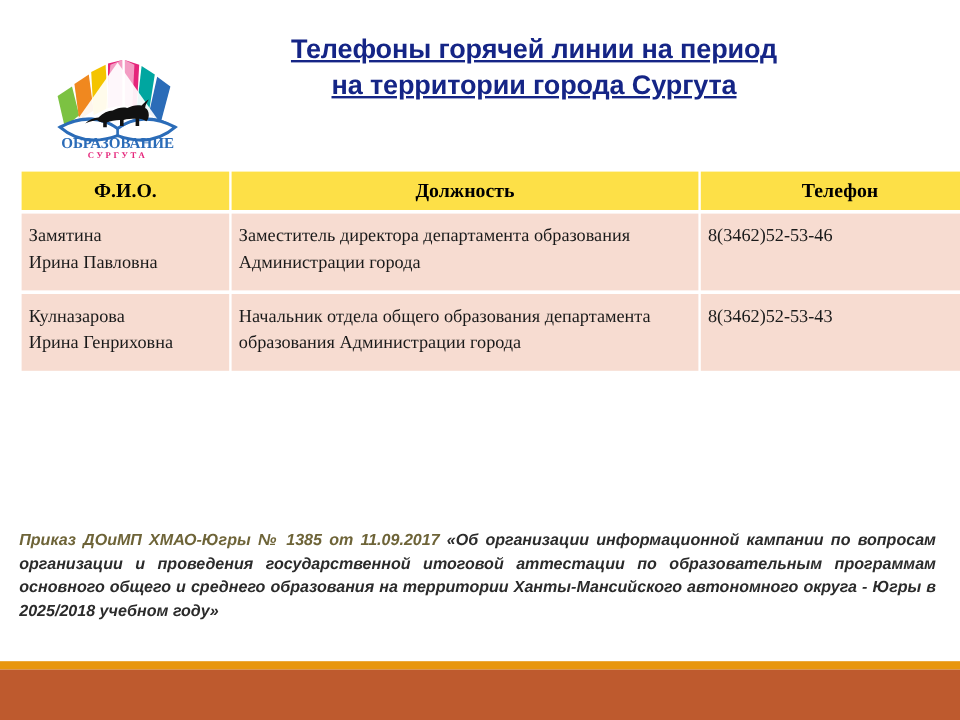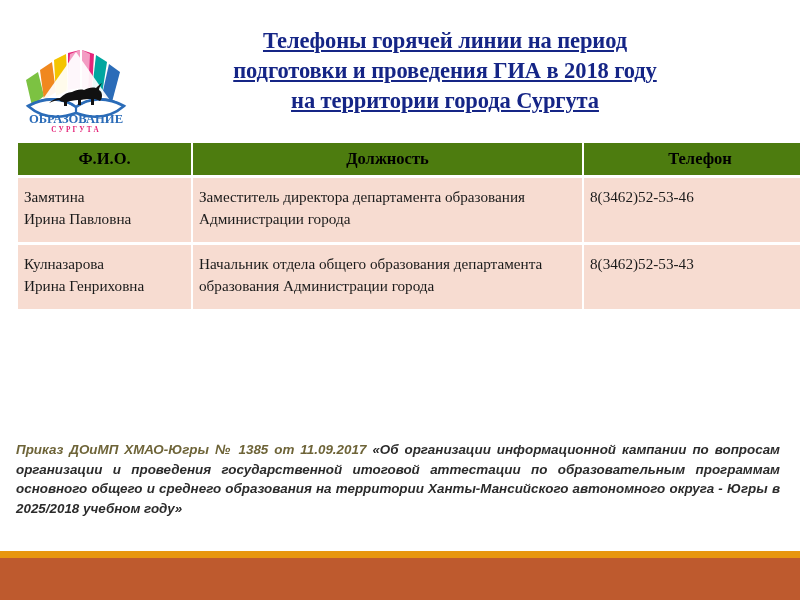--- a/index.html
+++ b/index.html
@@ -18,36 +18,36 @@
   
   .header {
     position: absolute;
     left: 0;
     top: 0;
     width: 800px;
     height: 140px;
   }
   .logo {
     position: absolute;
-    left: 14px;
+    left: 36px;
     top: 10px;
     width: 125px;
     height: 125px;
   }
   .logo svg { display: block; }
 
   .title-block {
     position: absolute;
     left: 160px;
     top: 26px;
     width: 570px;
     text-align: center;
   }
   .title-line {
-    font-family: Liberation Serif, serif;
+    font-family: Liberation Sans, sans-serif;
     font-weight: bold;
     font-size: 22.5px;
     line-height: 30px;
     color: #152586;
     text-decoration: underline;
     text-underline-offset: 2px;
     white-space: nowrap;
     letter-spacing: -0.1px;
   }
 
@@ -58,21 +58,21 @@
     top: 140px;
     width: 764px;
   }
   table.phones {
     border-collapse: separate;
     border-spacing: 2px 3px;
     width: 764px;
     table-layout: fixed;
   }
   table.phones th {
-    background: #4d7c0f;
+    background: #fde047;
     color: #000000;
     font-family: "Liberation Serif", "DejaVu Serif", serif;
     font-weight: bold;
     font-size: 16.5px;
     height: 32px;
     text-align: center;
     vertical-align: middle;
     padding: 0;
   }
   table.phones td {
@@ -163,21 +163,20 @@
         <path d="M46,88 C42,88 38,90 35,93 C39,91 43,90 47,90 Z" fill="#111111"></path>
       </g>
 
       <text x="62" y="113" text-anchor="middle" font-family="Liberation Serif, serif" font-size="12.6" font-weight="bold" fill="#2B6CB8">ОБРАЗОВАНИЕ</text>
       <text x="62" y="122" text-anchor="middle" font-family="Liberation Serif, serif" font-size="7.2" font-weight="bold" letter-spacing="2.2" fill="#E5257A">СУРГУТА</text>
     </svg>
   </div>
 
   <div class="title-block">
     <div class="title-line">Телефоны горячей линии на период</div>
-    <div class="title-line">подготовки и проведения  ГИА в 2018 году</div>
     <div class="title-line">на территории  города Сургута</div>
   </div>
 
 </div>
 
 <div class="table-wrap">
   <table class="phones">
     <thead>
       <tr>
         <th class="c-name">Ф.И.О.</th>

